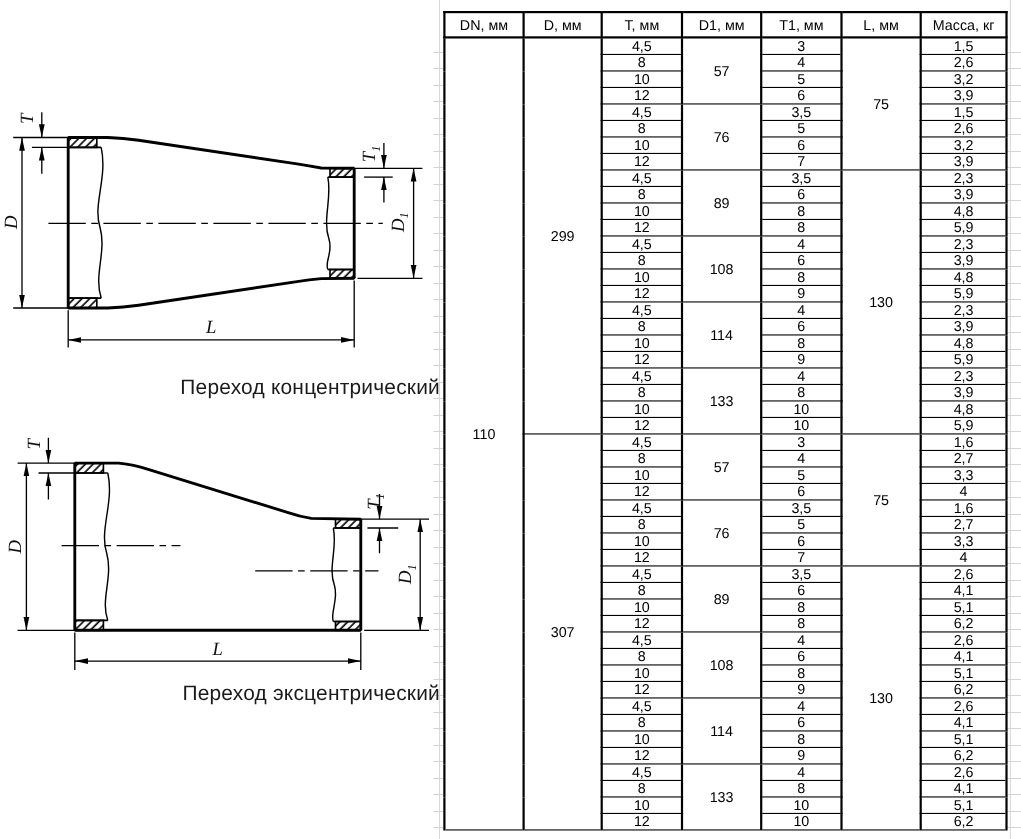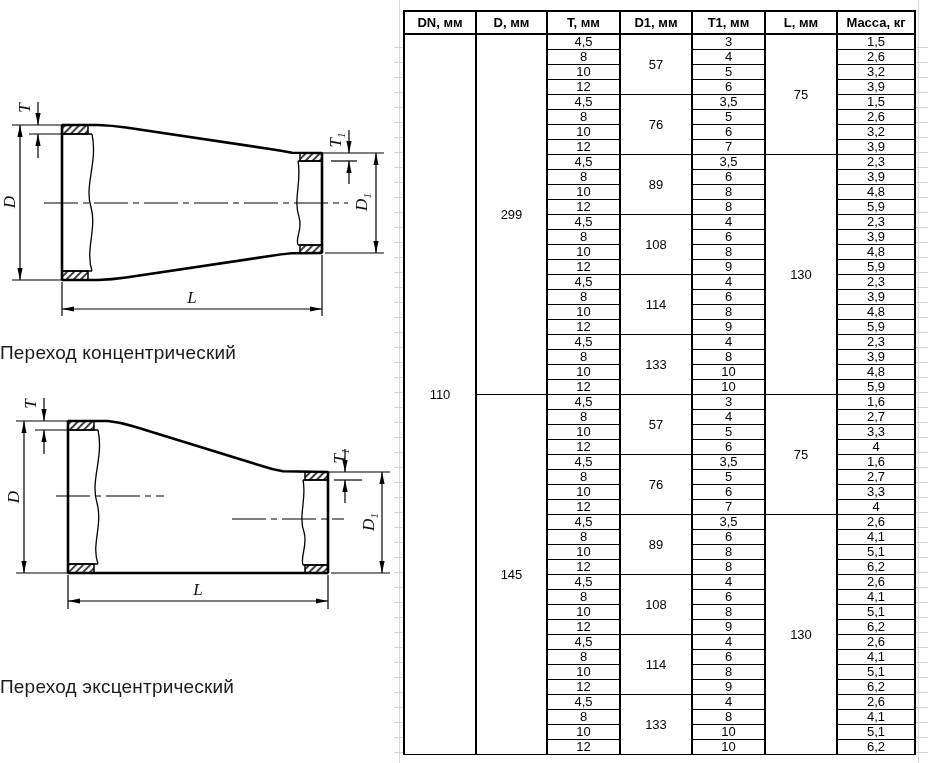--- a/index.html
+++ b/index.html
@@ -6,38 +6,38 @@
   body{
     width:928px;height:763px;position:relative;background:#ffffff;overflow:hidden;
     font-family:"Liberation Sans",sans-serif;color:#000;
   }
   
   .vgrid{position:absolute;width:1px;background:#d9d9d9;top:0;height:763px;}
   .hstub{position:absolute;background:repeating-linear-gradient(to bottom,transparent 0 14px,#d4d4d4 14px 15px);}
   
   .drawing{position:absolute;left:0;width:400px;height:280px;}
   .caption{
-    position:absolute;left:0;width:400px;text-align:left;
+    position:absolute;left:0;width:400px;text-align:right;
     font-size:19px;color:#1b1b1b;letter-spacing:.2px;
   }
   svg text.dim{
     font-family:"Liberation Serif",serif;font-style:italic;font-size:17px;fill:#111;
   }
   svg text.dim tspan.sub{font-size:11px;}
   
   table.spec{
     position:absolute;left:403px;top:10px;border-collapse:collapse;table-layout:fixed;
     width:511px;font-family:"Liberation Sans",sans-serif;
   }
   table.spec th,table.spec td{
     border:1px solid #000;border-left-width:2px;border-right-width:2px;
     text-align:center;vertical-align:middle;padding:0;font-size:13px;color:#000;
     overflow:hidden;white-space:nowrap;
   }
-  table.spec th{height:21px;font-weight:bold;border-top-width:2px;border-bottom-width:2px;}
+  table.spec th{height:21px;font-weight:normal;border-top-width:2px;border-bottom-width:2px;}
   table.spec td{height:14px;line-height:14px;}
 </style>
 </head>
 <body>
 
 <div class="vgrid" style="left:399px"></div>
 <div class="vgrid" style="left:918px"></div>
 <div class="hstub" style="left:394px;top:33px;width:9px;height:721px"></div>
 <div class="hstub" style="left:915px;top:33px;width:13px;height:721px"></div>
 
@@ -175,21 +175,21 @@
     <line x1="328" y1="190" x2="328" y2="224"></line>
     <line x1="68" y1="216" x2="328" y2="216" marker-start="url(#ar2)" marker-end="url(#ar2)"></line>
   </g>
 
   <text class="dim" text-anchor="middle" dominant-baseline="middle" transform="rotate(-90 32 19)" x="32" y="19"><tspan>T</tspan></text>
   <text class="dim" text-anchor="middle" dominant-baseline="middle" transform="rotate(-90 15 112)" x="15" y="112"><tspan>D</tspan></text>
   <text class="dim" text-anchor="middle" dominant-baseline="middle" transform="rotate(-90 341 71)" x="341" y="71"><tspan>T</tspan><tspan class="sub" dy="5">1</tspan></text>
   <text class="dim" text-anchor="middle" dominant-baseline="middle" transform="rotate(-90 370 137)" x="370" y="137"><tspan>D</tspan><tspan class="sub" dy="5">1</tspan></text>
   <text class="dim" text-anchor="middle" x="198" y="210" font-size="18"><tspan>L</tspan></text>
 </svg>
-<div class="caption" style="top:676px">Переход эксцентрический</div>
+<div class="caption" style="top:620px">Переход эксцентрический</div>
 
 <table class="spec">
   <colgroup>
     <col style="width:72px">
       <col style="width:71px">
       <col style="width:73px">
     <col style="width:72px">
       <col style="width:73px">
       <col style="width:72px">
     <col style="width:78px">
@@ -330,21 +330,21 @@
         <td>10</td>
         <td>10</td>
         <td>4,8</td>
       </tr>
       <tr>
         <td>12</td>
         <td>10</td>
         <td>5,9</td>
       </tr>
       <tr>
-        <td rowspan="24">145</td>
+        <td rowspan="24">307</td>
         <td>4,5</td>
         <td rowspan="4">57</td>
         <td>3</td>
         <td rowspan="8">75</td>
         <td>1,6</td>
       </tr>
       <tr>
         <td>8</td>
         <td>4</td>
         <td>2,7</td>

